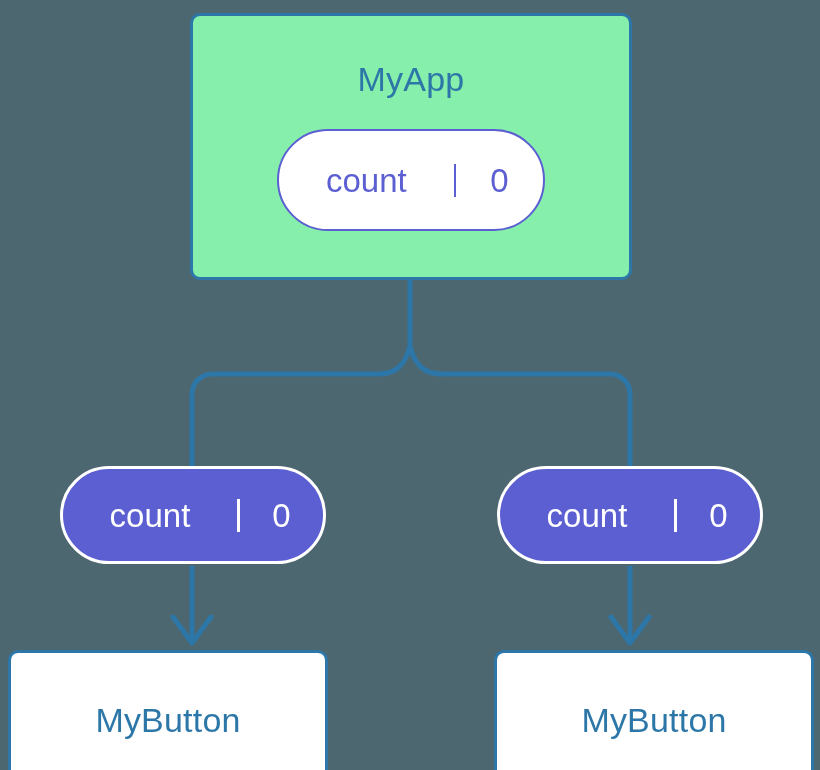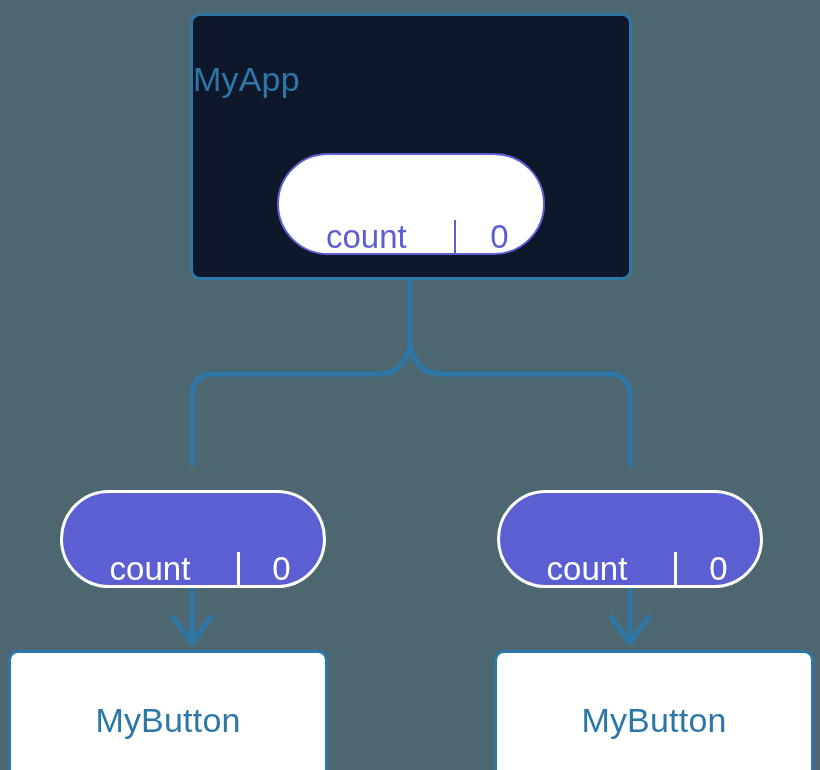--- a/index.html
+++ b/index.html
@@ -25,25 +25,26 @@
     top: 0;
     width: 820px;
     height: 770px;
     pointer-events: none;
   }
 
   
   .component-card {
     position: absolute;
     box-sizing: border-box;
-    background: #0f172a;
+    background: #86efac;
     border: 3px solid #2c77a8;
     border-radius: 10px;
     display: flex;
     flex-direction: column;
+    align-items: center;
   }
   #myapp-card {
     left: 190px;
     top: 13px;
     width: 442px;
     height: 267px;
     justify-content: flex-start;
     padding-top: 46px;
   }
   .component-title {
@@ -52,26 +53,25 @@
     font-weight: 400;
     letter-spacing: 0.2px;
     line-height: 1;
     white-space: nowrap;
   }
 
   
   .state-pill {
     box-sizing: border-box;
     display: flex;
-    align-items: flex-end;
+    align-items: center;
     border-radius: 999px;
     overflow: hidden;
     font-size: 33px;
     font-weight: 400;
-    margin-top: 24px;
   }
   .state-pill .pill-key,
   .state-pill .pill-value {
     display: flex;
     align-items: center;
     justify-content: center;
     line-height: 1;
     white-space: nowrap;
   }
 

